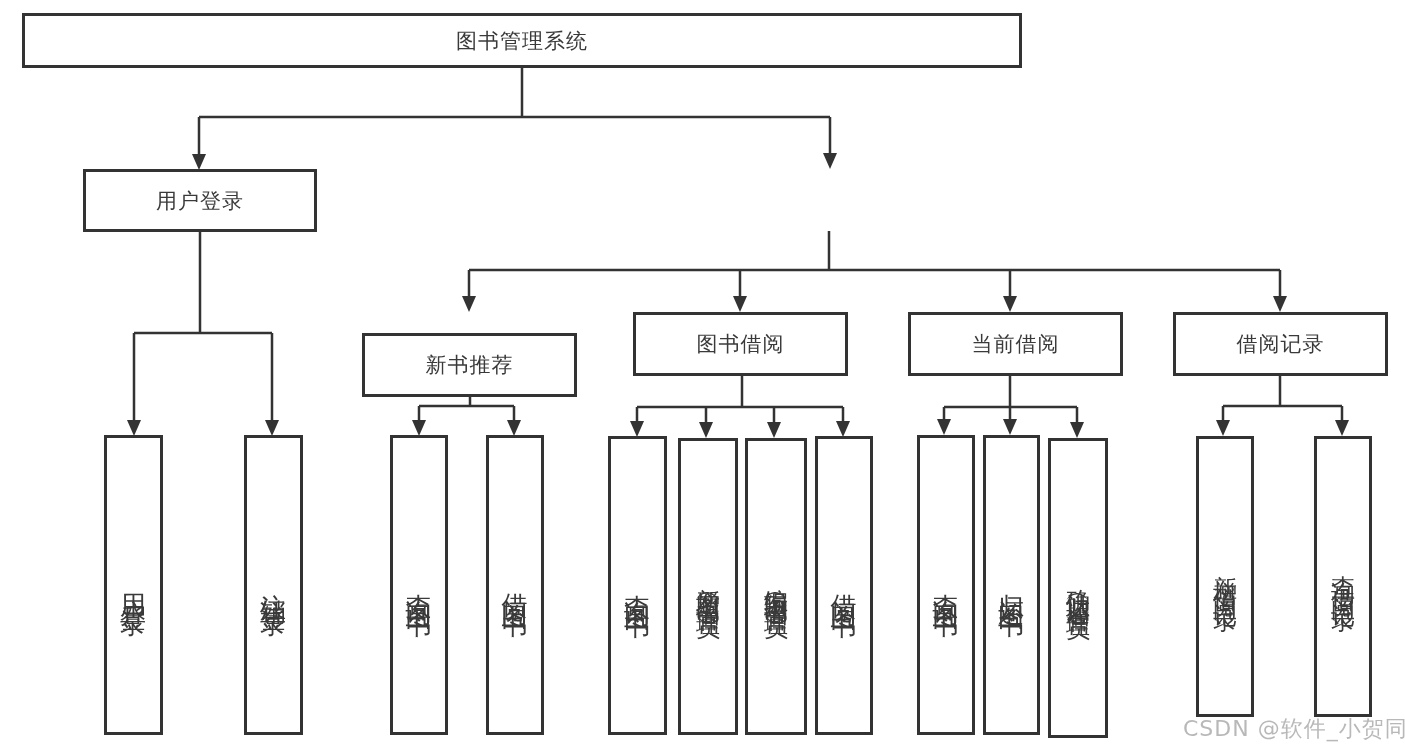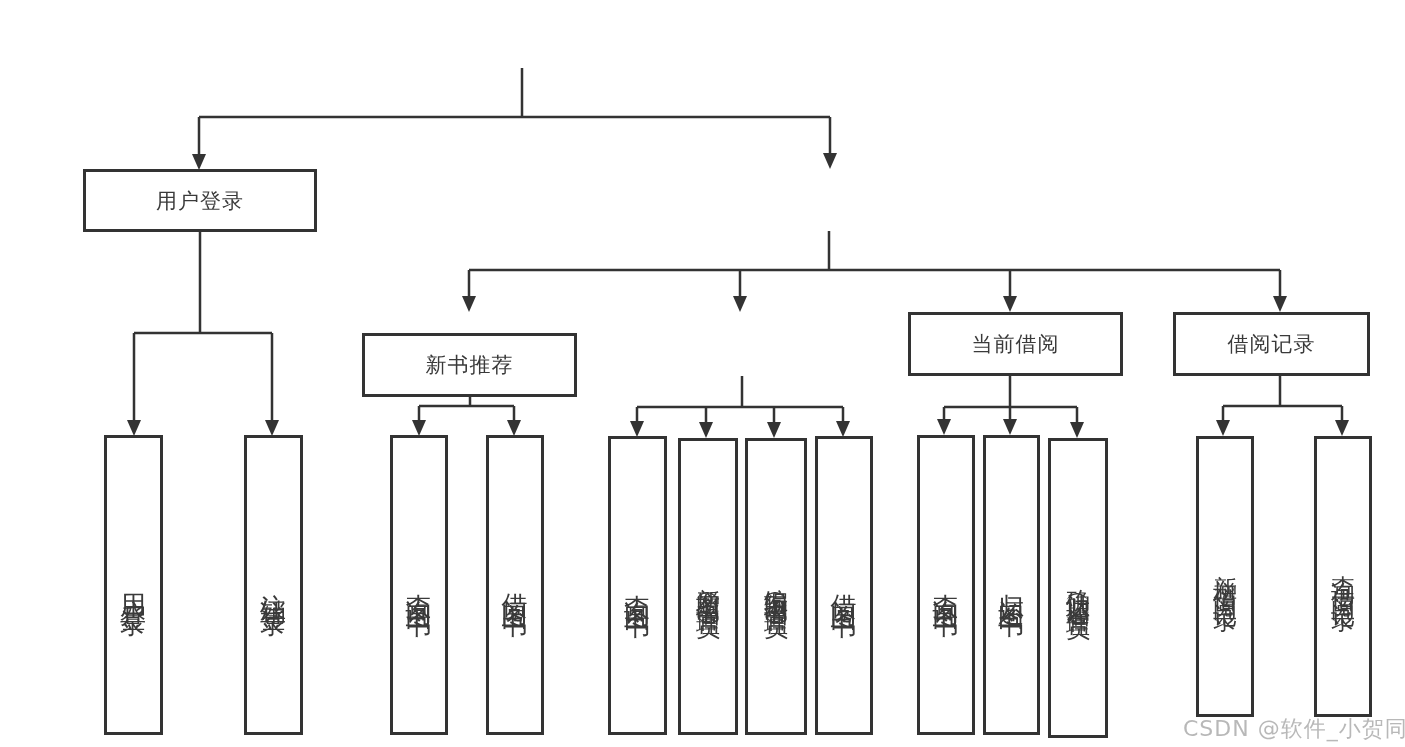--- a/index.html
+++ b/index.html
@@ -33,21 +33,21 @@
   .vnode.long{font-size:24px;letter-spacing:4px;}
   .vnode.mid{font-size:24px;letter-spacing:7px;}
 
   
   #n-root {left:22px;  top:13px;  width:1000px;height:55px;}
   #n-b0   {left:83px;  top:169px; width:234px; height:63px;}
   #n-b1   {left:712px; top:168px; width:234px; height:63px;}
   #n-l3-0 {left:362px; top:312px; width:215px; height:64px;margin-top:21px;}
   #n-l3-1 {left:633px; top:312px; width:215px; height:64px;}
   #n-l3-2 {left:908px; top:312px; width:215px; height:64px;}
-  #n-l3-3 {left:1173px;top:312px; width:197px; height:64px;}
+  #n-l3-3 {left:1173px;top:312px; width:215px; height:64px;}
   #n-g1c1 {left:104px; top:435px; width:59px;  height:300px;}
   #n-g1c2 {left:244px; top:435px; width:59px;  height:300px;}
   #n-g2c1 {left:390px; top:435px; width:58px;  height:300px;}
   #n-g2c2 {left:486px; top:435px; width:58px;  height:300px;}
   #n-g3c1 {left:608px; top:436px; width:59px;  height:299px;}
   #n-g3c2 {left:678px; top:438px; width:60px;  height:297px;}
   #n-g3c3 {left:745px; top:438px; width:62px;  height:297px;}
   #n-g3c4 {left:815px; top:436px; width:58px;  height:299px;}
   #n-g4c1 {left:917px; top:435px; width:58px;  height:300px;}
   #n-g4c2 {left:983px; top:435px; width:57px;  height:300px;}
@@ -102,24 +102,26 @@
       <polygon points="767,422 781,422 774,438"></polygon>
       <polygon points="836,421 850,421 843,437"></polygon>
       <polygon points="937,419 951,419 944,435"></polygon>
       <polygon points="1003,419 1017,419 1010,435"></polygon>
       <polygon points="1070,422 1084,422 1077,438"></polygon>
       <polygon points="1216,420 1230,420 1223,436"></polygon>
       <polygon points="1335,420 1349,420 1342,436"></polygon>
     </g>
   </svg>
 
+  <div class="node" id="n-root">图书管理系统</div>
 
   <div class="node" id="n-b0">用户登录</div>
 
   <div class="node" id="n-l3-0">新书推荐</div>
+  <div class="node" id="n-l3-1">图书借阅</div>
   <div class="node" id="n-l3-2">当前借阅</div>
   <div class="node" id="n-l3-3">借阅记录</div>
 
   <div class="node vnode" id="n-g1c1">用户登录</div>
   <div class="node vnode" id="n-g1c2">注销登录</div>
 
   <div class="node vnode" id="n-g2c1">查询图书</div>
   <div class="node vnode" id="n-g2c2">借阅图书</div>
 
   <div class="node vnode" id="n-g3c1">查询图书</div>

